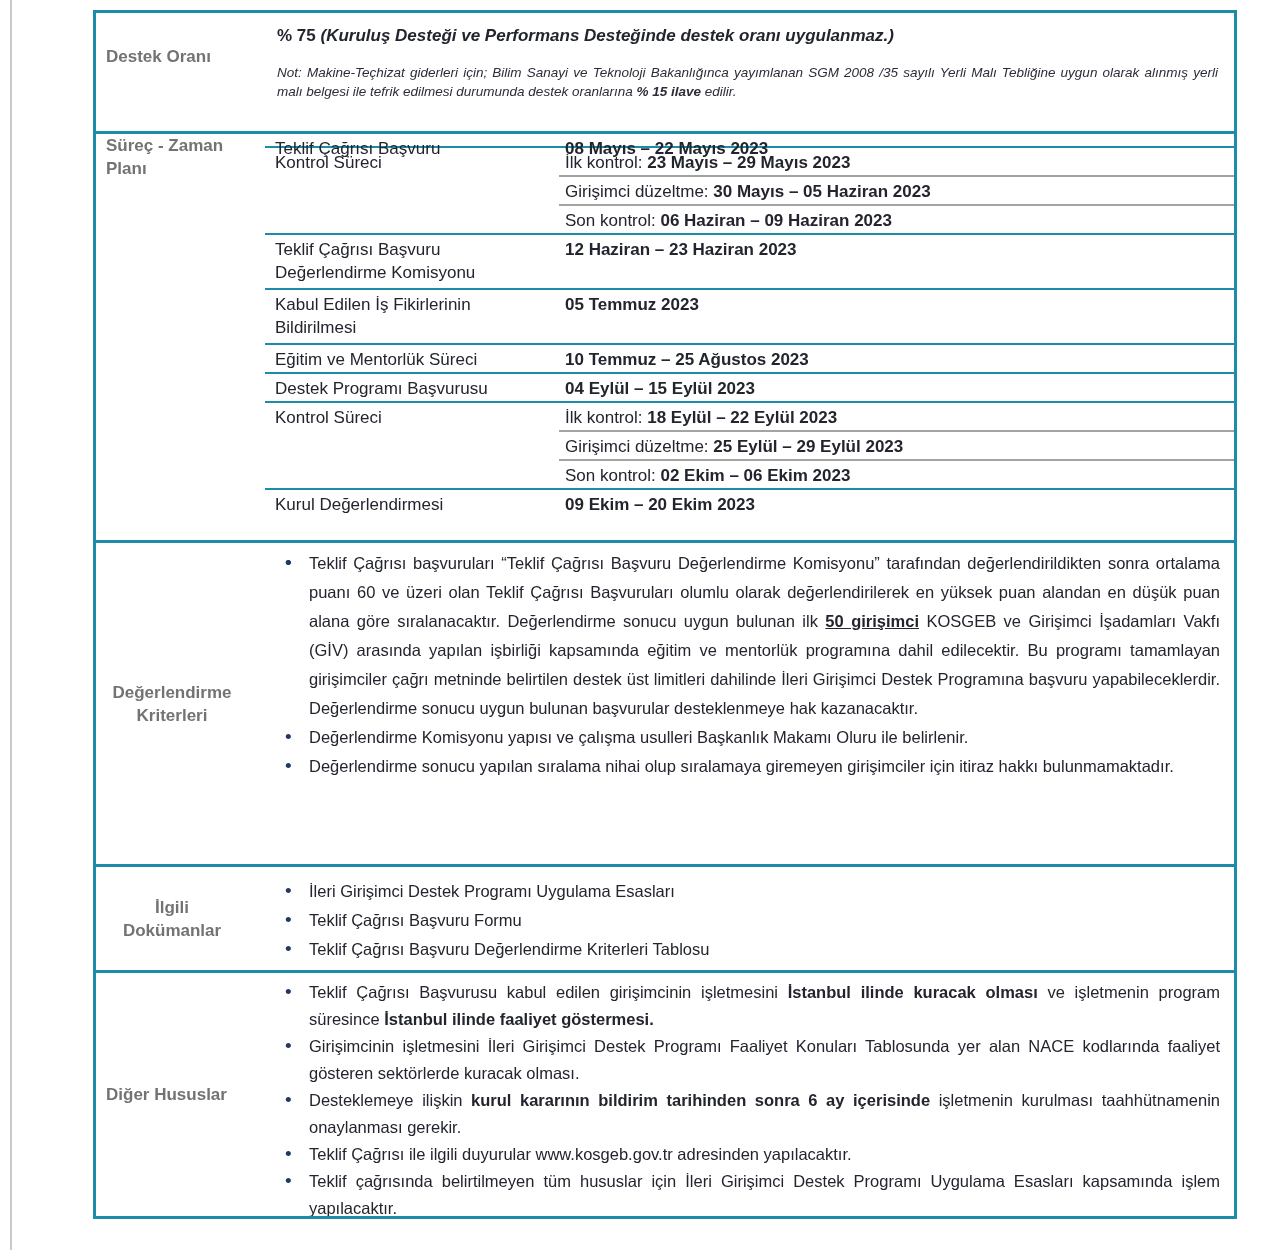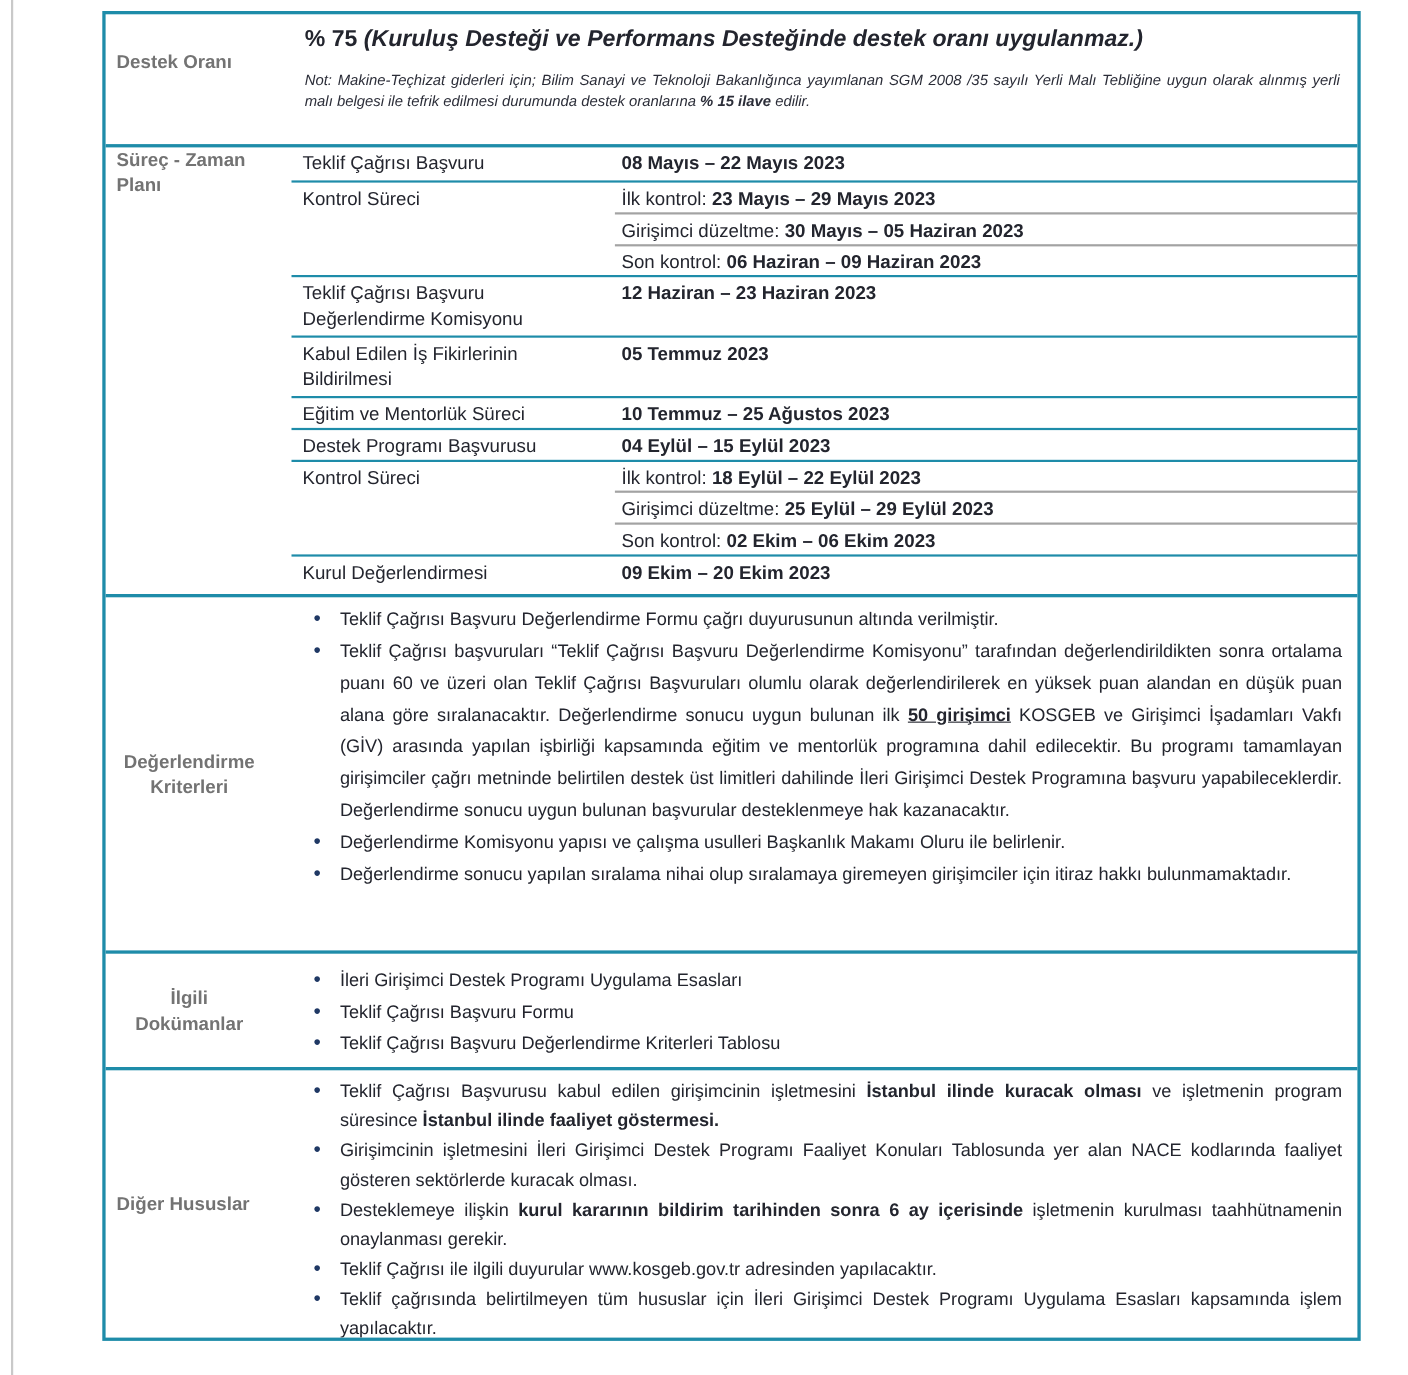--- a/index.html
+++ b/index.html
@@ -27,30 +27,30 @@
     color:#737373;font-weight:bold;font-size:17px;line-height:23px;
     max-width:132px;word-wrap:break-word;
   }
   .s1 .lblcell{padding-top:32px;}
   .s2 .lblcell{}
   .s3 .lblcell,.s4 .lblcell,.s5 .lblcell{display:flex;align-items:center;text-align:center;}
 
   .content{flex:1 1 auto;box-sizing:border-box;min-width:0;}
 
   
-  .rate-line{padding:12px 14px 0 12px;font-size:21px;line-height:22px;}
+  .rate-line{padding:12px 14px 0 12px;font-size:17px;line-height:22px;}
   .rate-bold{font-weight:bold;}
   .rate-italic{font-weight:bold;font-style:italic;}
   .note-line{padding:16px 16px 0 12px;font-size:13.5px;font-style:italic;line-height:19px;color:#2b2d38;text-align:justify;}
   .note-bold{font-weight:bold;}
 
   
   .subtable{display:flex;flex-direction:column;height:100%;}
   .srow{display:flex;height:29px;box-sizing:border-box;font-size:17px;}
-  .srow.first{height:32px;}
+  .srow.first{height:14px;}
   .srow.tall{height:55px;}
   .srow.last{height:34px;}
   .srow.fullsep{border-bottom:2px solid #1E8CA9;}
   .scell-name{
     width:294px;flex:0 0 294px;box-sizing:border-box;
     padding:3px 8px 0 10px;line-height:23px;
   }
   .scell-val{
     flex:1 1 auto;box-sizing:border-box;padding:3px 10px 0 6px;line-height:23px;min-width:0;
   }
@@ -151,21 +151,21 @@
       </div>
     </div>
   </div>
 
   <div class="section s3 sep">
     <div class="lblcell">
       <div class="lbl">Değerlendirme Kriterleri</div>
     </div>
     <div class="content">
       <ul class="blist">
-        <li><span class="blt">•</span><span>Teklif Çağrısı Başvuru Değerlendirme Formu çağrı duyurusunun altında verilmiştir.</span></li>
+        <li><span class="blt">•</span></li>
         <li><span class="blt">•</span><span>Teklif Çağrısı başvuruları “Teklif Çağrısı Başvuru Değerlendirme Komisyonu” tarafından değerlendirildikten sonra ortalama puanı 60 ve üzeri olan Teklif Çağrısı Başvuruları olumlu olarak değerlendirilerek en yüksek puan alandan en düşük puan alana göre sıralanacaktır.  Değerlendirme sonucu uygun bulunan ilk </span><span class="bu">50 girişimci</span><span> KOSGEB ve Girişimci İşadamları Vakfı (GİV) arasında yapılan işbirliği kapsamında eğitim ve mentorlük programına dahil edilecektir. Bu programı tamamlayan girişimciler çağrı metninde belirtilen destek üst limitleri dahilinde İleri Girişimci Destek Programına başvuru yapabileceklerdir. Değerlendirme sonucu uygun bulunan başvurular desteklenmeye hak kazanacaktır.</span></li>
         <li><span class="blt">•</span><span>Değerlendirme Komisyonu yapısı ve çalışma usulleri Başkanlık Makamı Oluru ile belirlenir.</span></li>
         <li><span class="blt">•</span><span>Değerlendirme sonucu yapılan sıralama nihai olup sıralamaya giremeyen girişimciler için itiraz hakkı bulunmamaktadır.</span></li>
       </ul>
     </div>
   </div>
 
   <div class="section s4 sep">
     <div class="lblcell">
       <div class="lbl">İlgili Dokümanlar</div>

